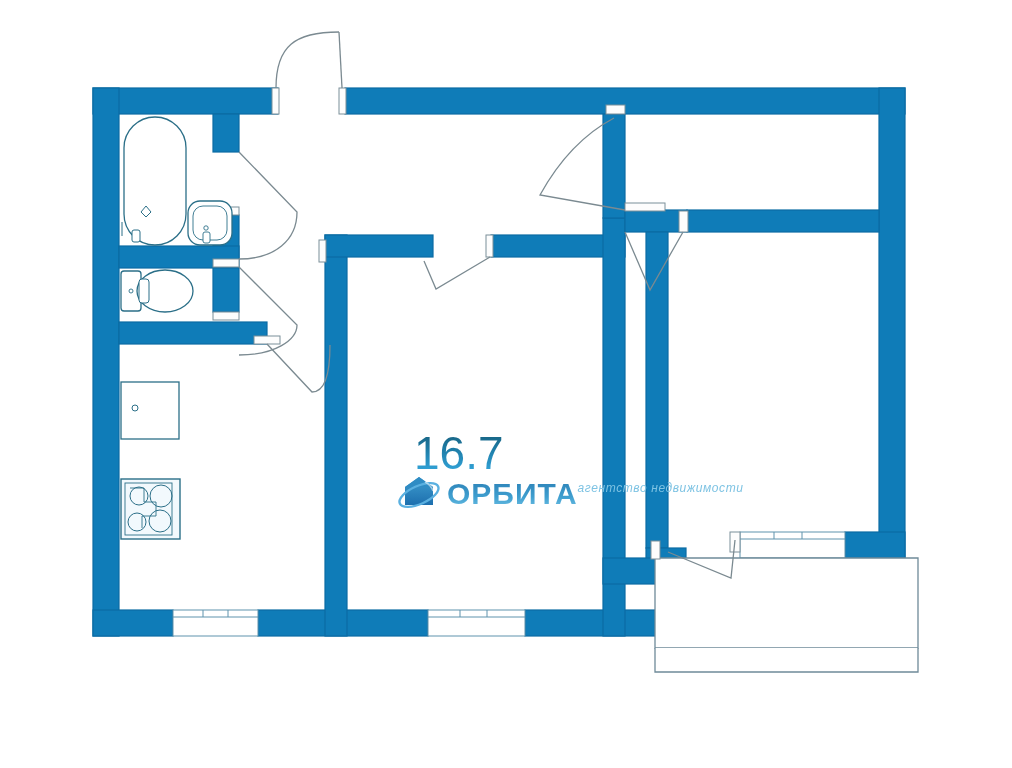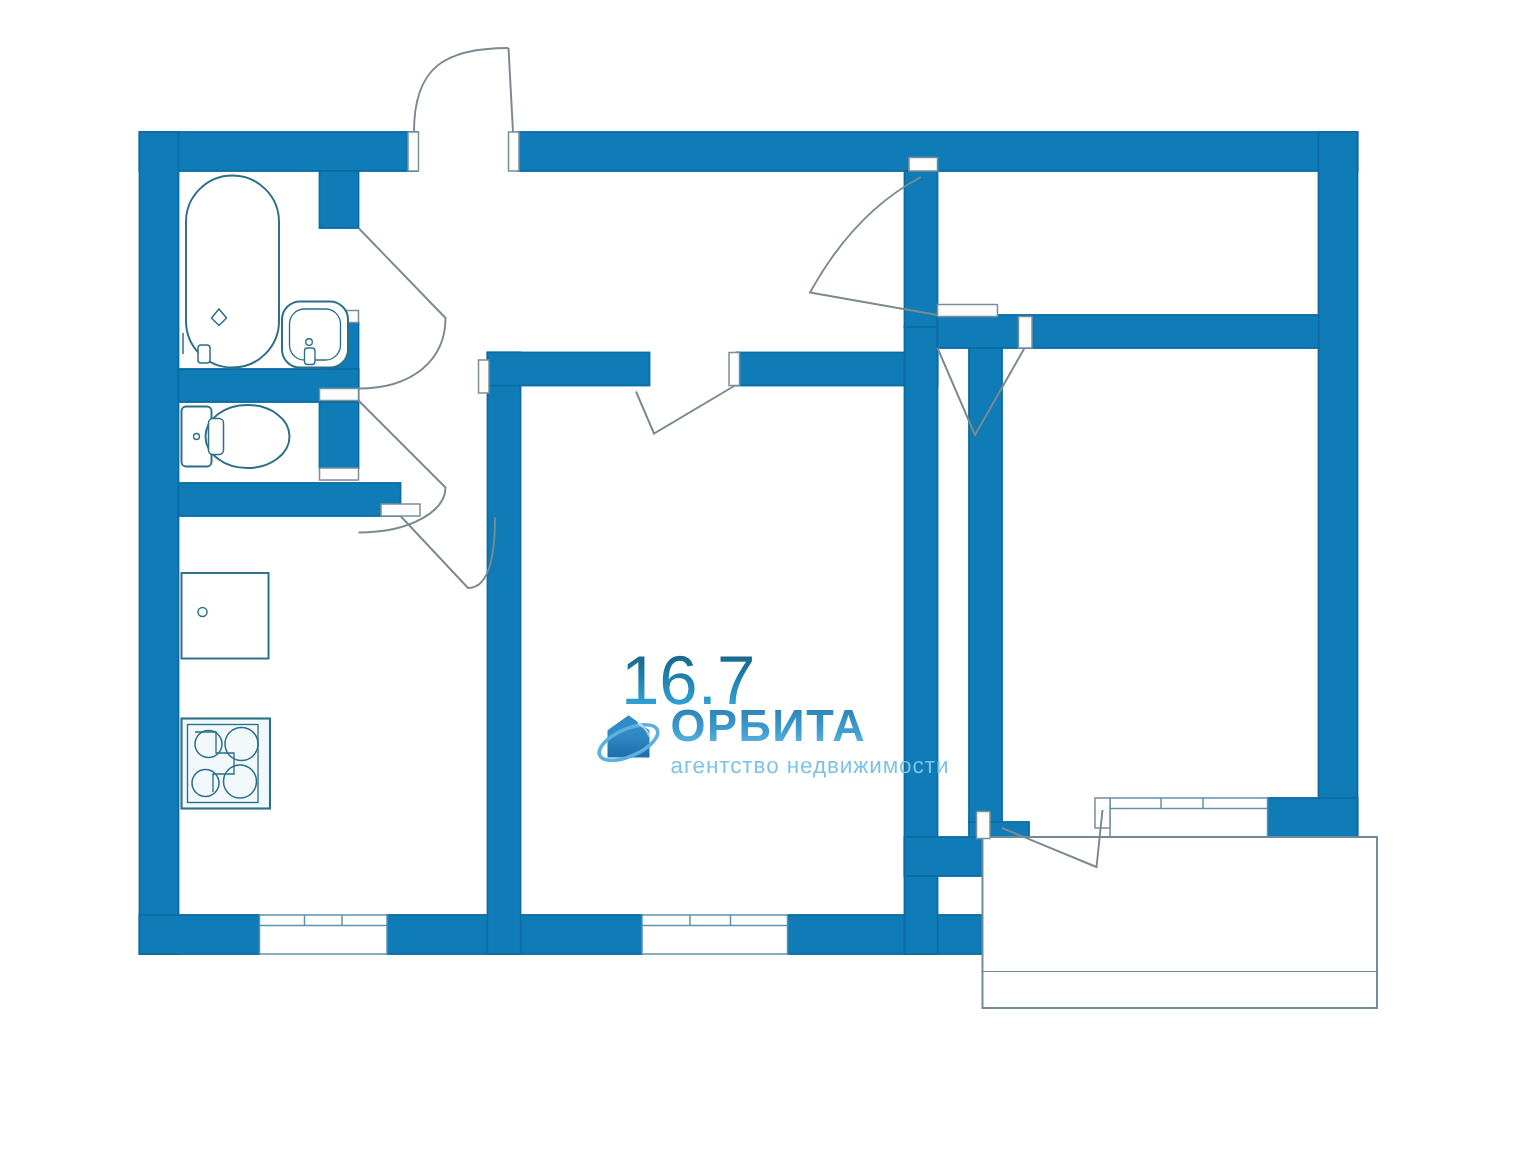--- a/index.html
+++ b/index.html
@@ -45,42 +45,43 @@
     position: absolute;
     left: 395px;
     top: 466px;
     width: 180px;
     height: 56px;
     display: flex;
     align-items: center;
     user-select: none;
   }
   #wm-mark { width: 48px; height: 48px; flex: 0 0 48px; }
-  #wm-text { margin-left: 4px; display: flex; flex-direction: column; justify-content: center; }
+  #wm-text { margin-left: 4px; display: flex; flex-direction: row; justify-content: center; }
   #wm-title {
     font-family: "Liberation Sans", sans-serif;
     font-size: 30px;
     font-weight: 700;
     letter-spacing: 1px;
     line-height: 1;
     background: linear-gradient(to bottom, #2b7fb5 0%, #3f9fd0 60%, #6fc0e4 100%);
     -webkit-background-clip: text;
     background-clip: text;
     color: transparent;
     -webkit-text-fill-color: transparent;
   }
   #wm-sub {
     font-family: "Liberation Sans", sans-serif;
-    font-size: 15px;
+    font-size: 12px;
     font-weight: 400;
     letter-spacing: 0.6px;
     line-height: 1;
     margin-top: 3px;
     color: #7ec3e3;
     white-space: nowrap;
+    font-style: italic;
   }
 </style>
 </head>
 <body>
 
 <div id="stage">
 
   <svg id="plan-svg" viewBox="0 0 1012 768">
 
     <g fill="#0f7cb8" stroke="#0b6ca3" stroke-width="1.2">

